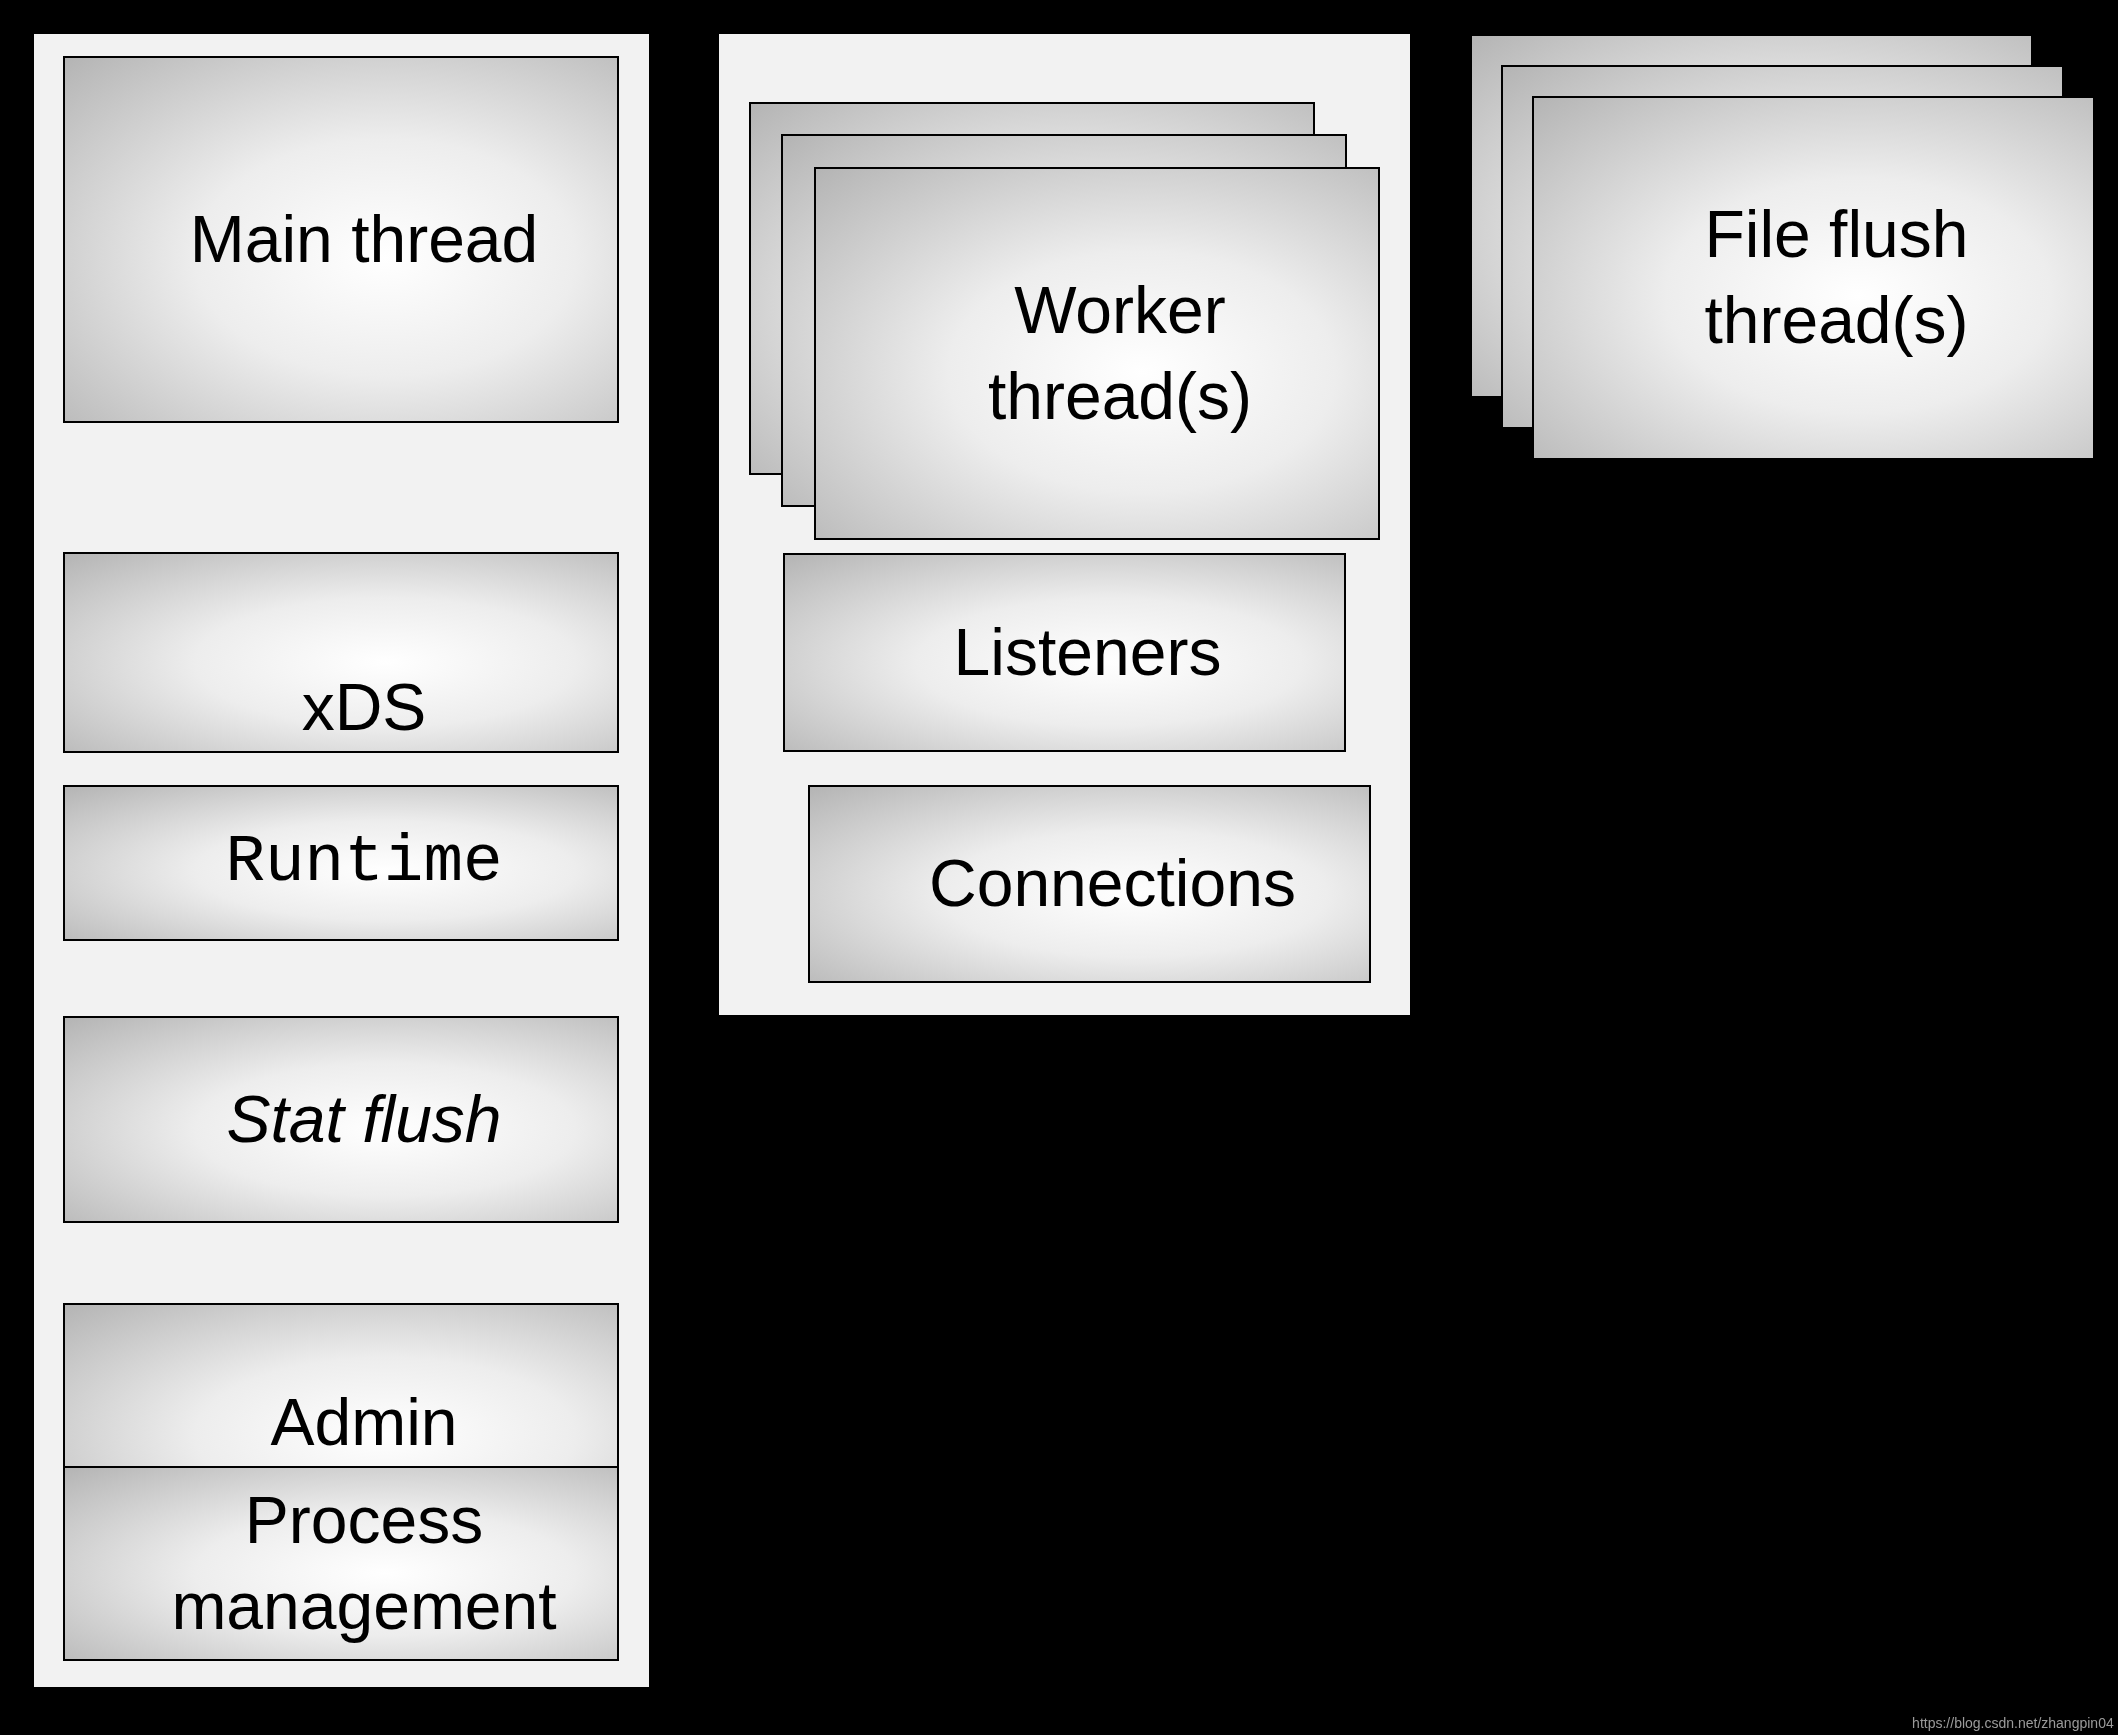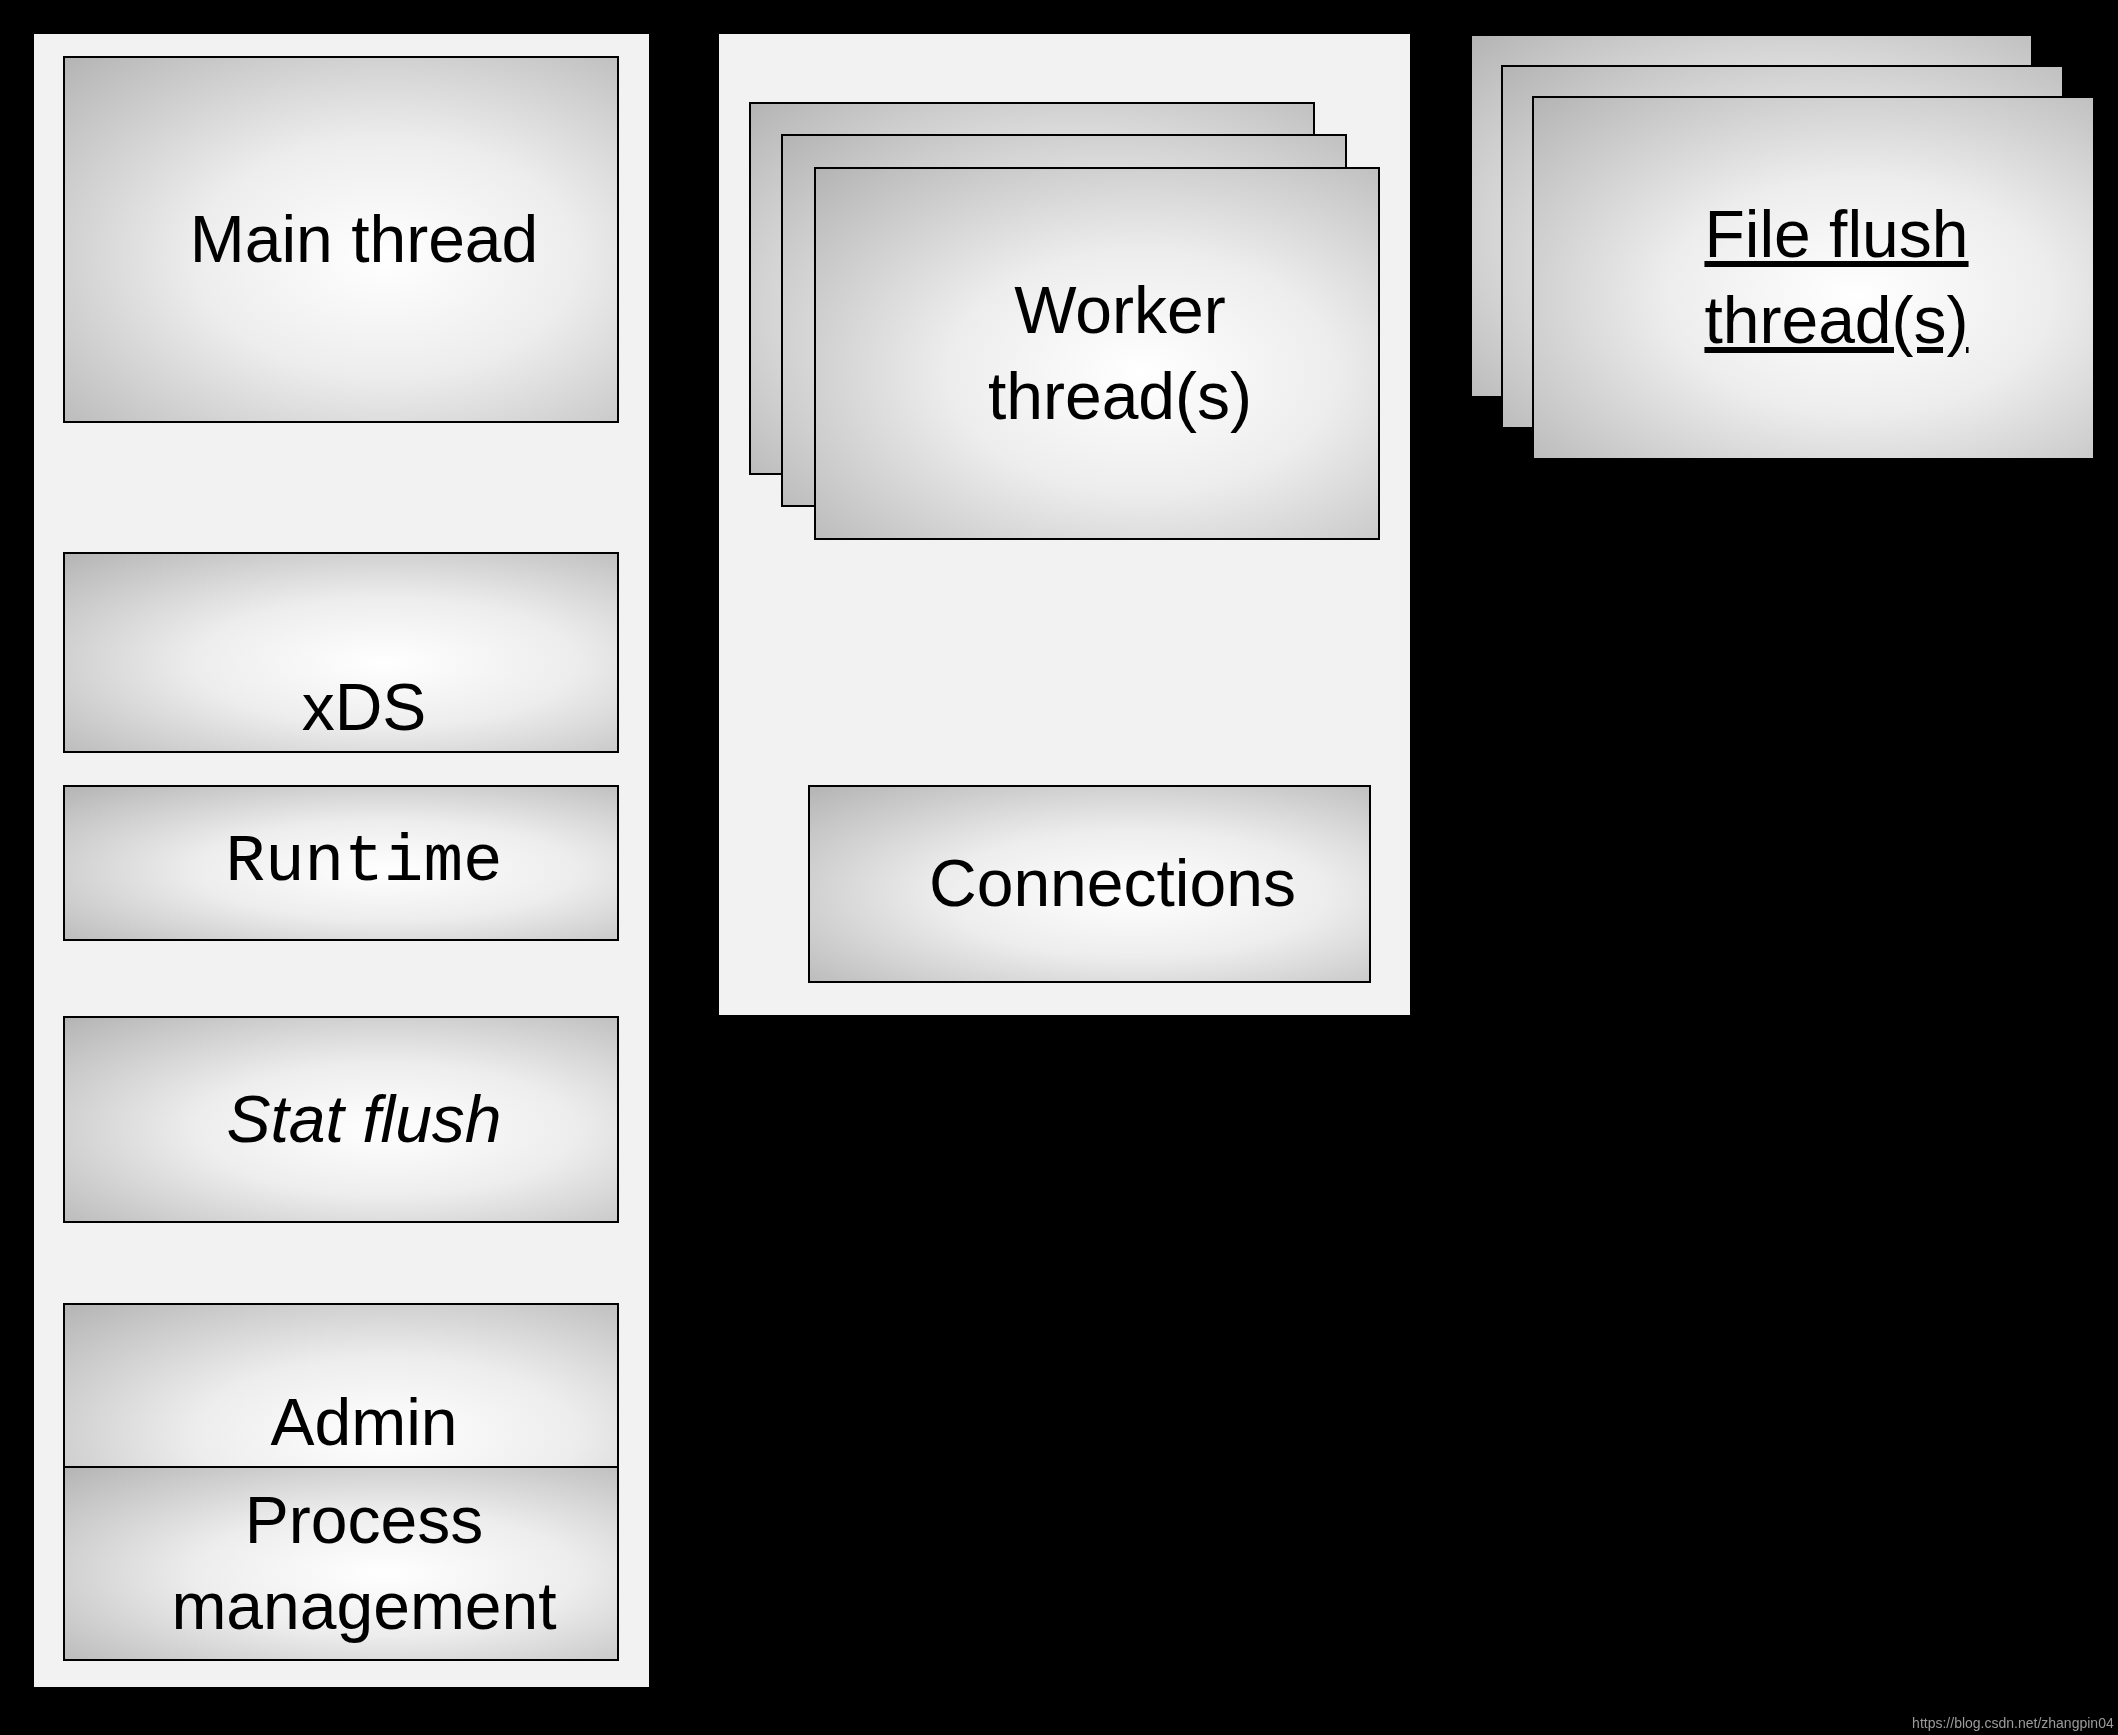--- a/index.html
+++ b/index.html
@@ -54,21 +54,21 @@
   #stack-worker .layer-1 { left: 0;     top: 0;     width: 566px; height: 373px; }
   #stack-worker .layer-2 { left: 32px;  top: 32px;  width: 566px; height: 373px; }
   #stack-worker .layer-3 { left: 65px; top: 65px; width: 566px; height: 373px; }
   #box-listeners   { left: 64px; top: 519px;  width: 563px; height: 199px; }
   #box-connections { left: 64px; top: 751px; width: 563px; height: 198px; margin-left: 25px; }
 
   
   #stack-fileflush { position: absolute; left: 1470px; top: 34px; width: 625px; height: 426px; }
   #stack-fileflush .layer-1 { left: 0;     top: 0;     width: 563px; height: 364px; }
   #stack-fileflush .layer-2 { left: 31px;  top: 31px;  width: 563px; height: 364px; }
-  #stack-fileflush .layer-3 { left: 62px; top: 62px; width: 563px; height: 364px; text-decoration: underline; }
+  #stack-fileflush .layer-3 { left: 62px; top: 62px; width: 563px; height: 364px; }
 
   
   .watermark {
     position: absolute;
     right: 5.3px;
     top: 1715px;
     color: var(--watermark, #9b9b9b);
     font-size: 14px;
     line-height: 1.2;
   }
@@ -116,20 +116,25 @@
     <div id="stack-worker">
       <div class="box layer-1"></div>
       <div class="box layer-2"></div>
       <div class="box layer-3">
         <div class="label">
           <div>Worker</div>
           <div>thread(s)</div>
         </div>
       </div>
     </div>
+    <div class="box" id="box-listeners">
+      <div class="label">
+        <div>Listeners</div>
+      </div>
+    </div>
     <div class="box" id="box-connections">
       <div class="label">
         <div>Connections</div>
       </div>
     </div>
   </section>
 
   <div id="stack-fileflush">
     <div class="box layer-1"></div>
     <div class="box layer-2"></div>

